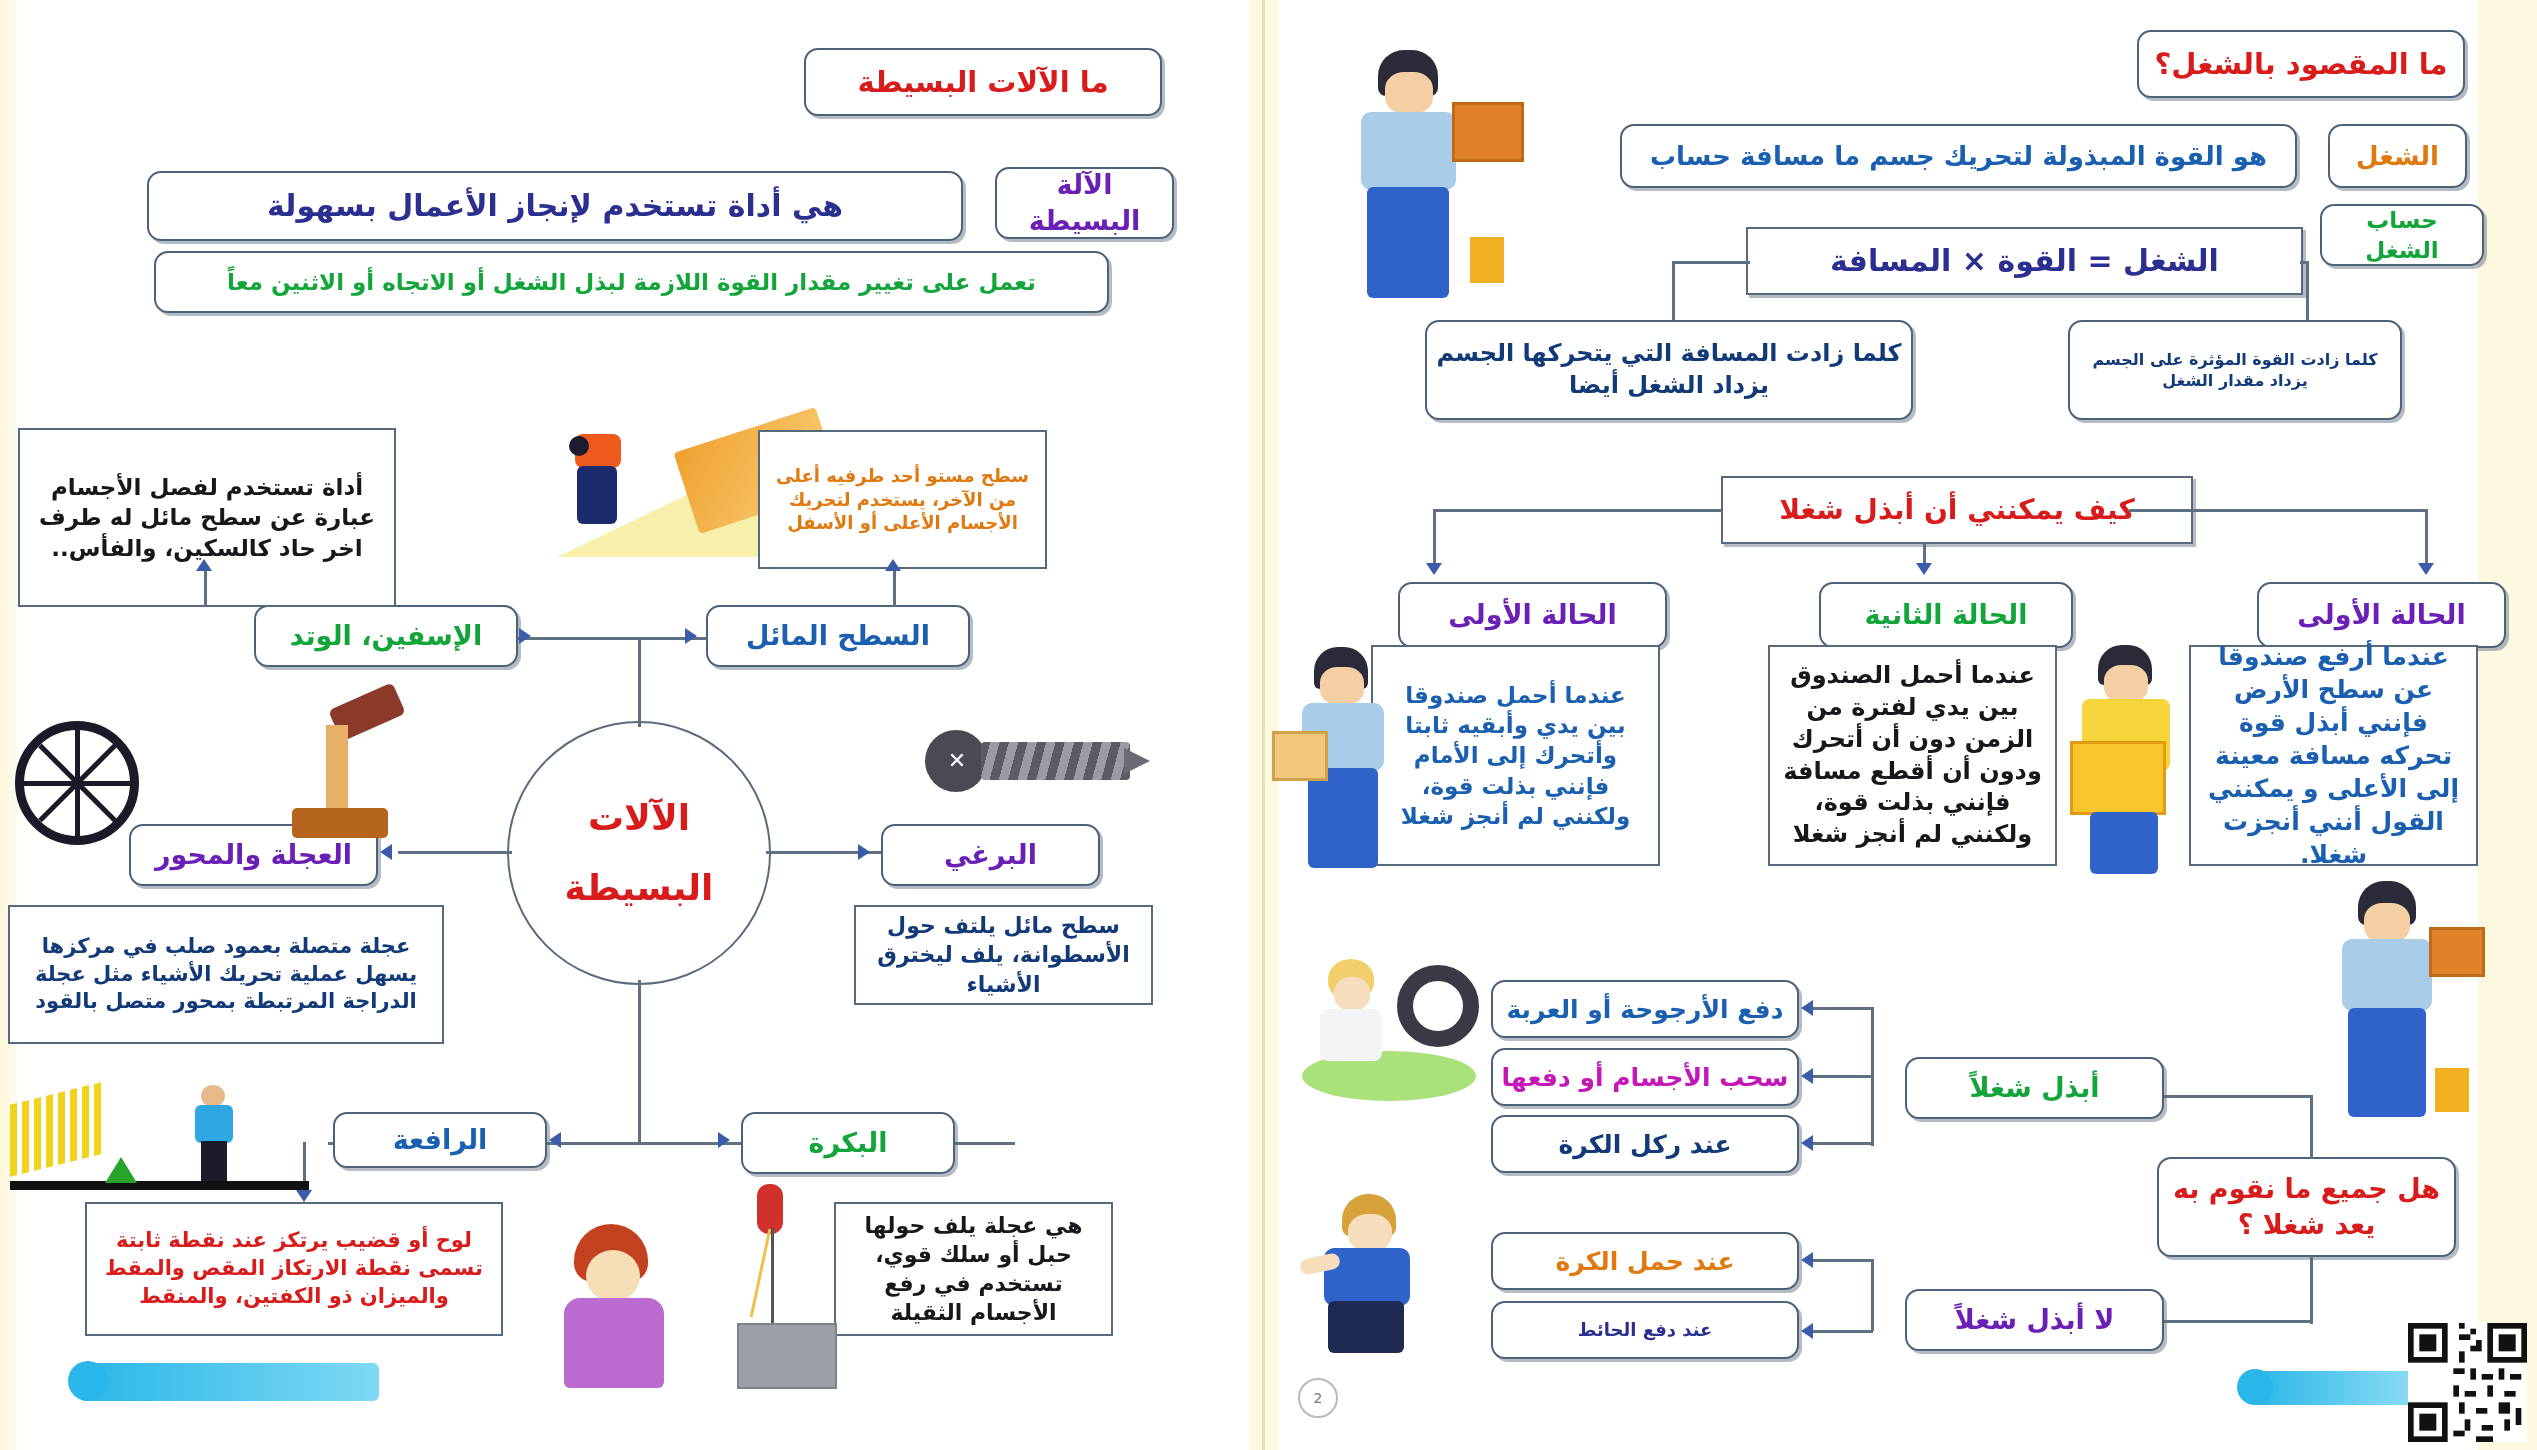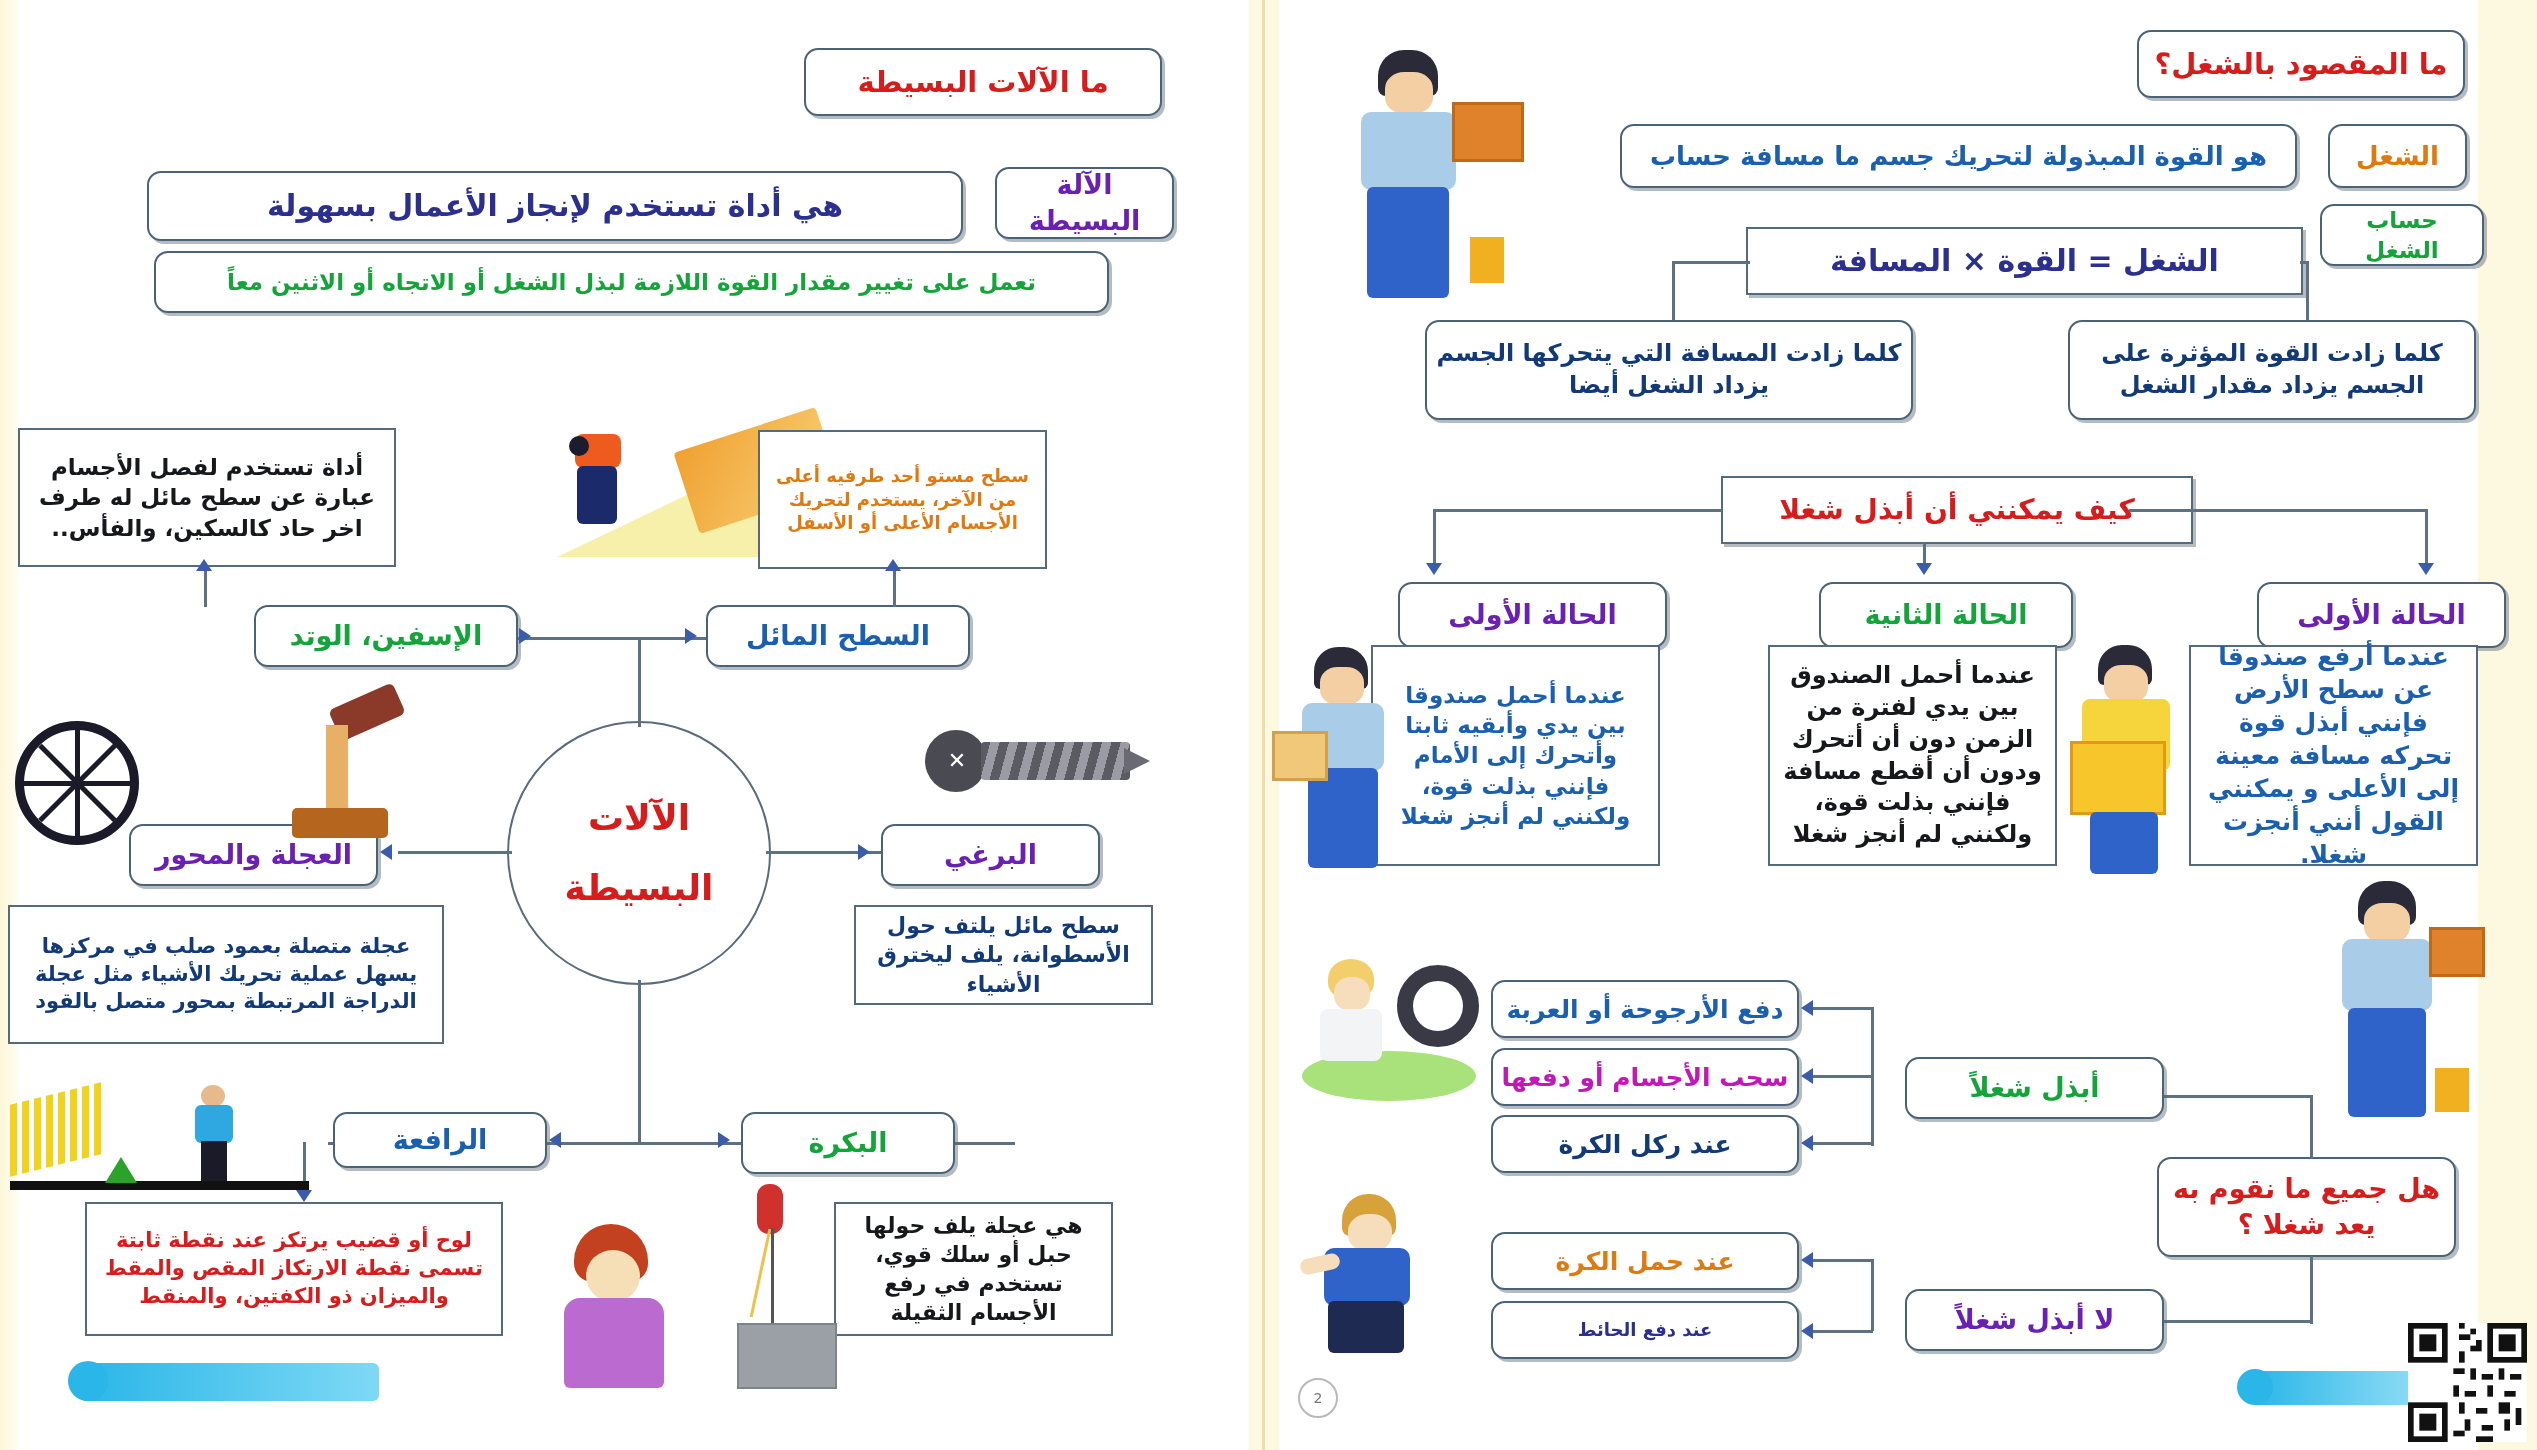--- a/index.html
+++ b/index.html
@@ -127,21 +127,21 @@
   <div class="ln lh" style="left:398px;top:851px;width:114px;"></div>
   <div class="ln lh" style="left:766px;top:851px;width:129px;"></div>
   <div class="ln lv" style="left:638px;top:980px;height:164px;"></div>
   <div class="ln lh" style="left:328px;top:1142px;width:687px;"></div>
   <div class="ln lh" style="left:299px;top:637px;width:458px;"></div>
   <div class="ln lv" style="left:299px;top:637px;height:20px;"></div>
 
   <div class="node round shadow" style="left:254px;top:605px;width:264px;height:62px;font-size:27px;">
     <span class="c-green">الإسفين، الوتد</span>
   </div>
-  <div class="node plain" style="left:18px;top:428px;width:378px;height:139px;font-size:23px;padding:6px 10px;">
+  <div class="node plain" style="left:18px;top:428px;width:378px;height:179px;font-size:23px;padding:6px 10px;">
     <span class="c-black">أداة تستخدم لفصل الأجسام عبارة عن سطح مائل له طرف اخر حاد كالسكين، والفأس..</span>
   </div>
   <div class="ln lv" style="left:204px;top:569px;height:38px;"></div>
   <div class="arrow ar-u" style="left:196px;top:559px;"></div>
   <div class="arrow ar-r" style="left:519px;top:628px;"></div>
 
   <div class="node round shadow" style="left:706px;top:605px;width:264px;height:62px;font-size:27px;">
     <span class="c-blue">السطح المائل</span>
   </div>
   <div class="hill" style="left:557px;top:438px;"></div>
@@ -255,21 +255,21 @@
 
   <div class="ln lh" style="left:1819px;top:257px;width:0;"></div>
   <div class="ln lv" style="left:2306px;top:261px;height:72px;"></div>
   <div class="ln lh" style="left:2306px;top:261px;width:0;"></div>
   <div class="ln lv" style="left:1672px;top:261px;height:72px;"></div>
   <div class="ln lh" style="left:1672px;top:261px;width:78px;"></div>
   <div class="ln lh" style="left:2300px;top:261px;width:8px;"></div>
   <div class="arrow ar-d" style="left:1665px;top:326px;"></div>
   <div class="arrow ar-d" style="left:2299px;top:326px;"></div>
 
-  <div class="node round shadow" style="left:2068px;top:320px;width:408px;height:100px;font-size:24px;">
+  <div class="node round shadow" style="left:2068px;top:320px;width:334px;height:100px;font-size:16px;">
     <span class="c-dblue">كلما زادت القوة المؤثرة على الجسم يزداد مقدار الشغل</span>
   </div>
 
   <div class="node round shadow" style="left:1425px;top:320px;width:488px;height:100px;font-size:24px;">
     <span class="c-dblue">كلما زادت المسافة التي يتحركها الجسم يزداد الشغل أيضا</span>
   </div>
 
   <div class="art" style="left:1333px;top:50px;width:199px;height:274px;">
     <div style="position:absolute;left:45px;top:0;width:60px;height:46px;background:#2a2a38;border-radius:26px 26px 8px 8px;"></div>
     <div style="position:absolute;left:52px;top:22px;width:48px;height:42px;background:#f3cfa3;border-radius:40%;"></div>

